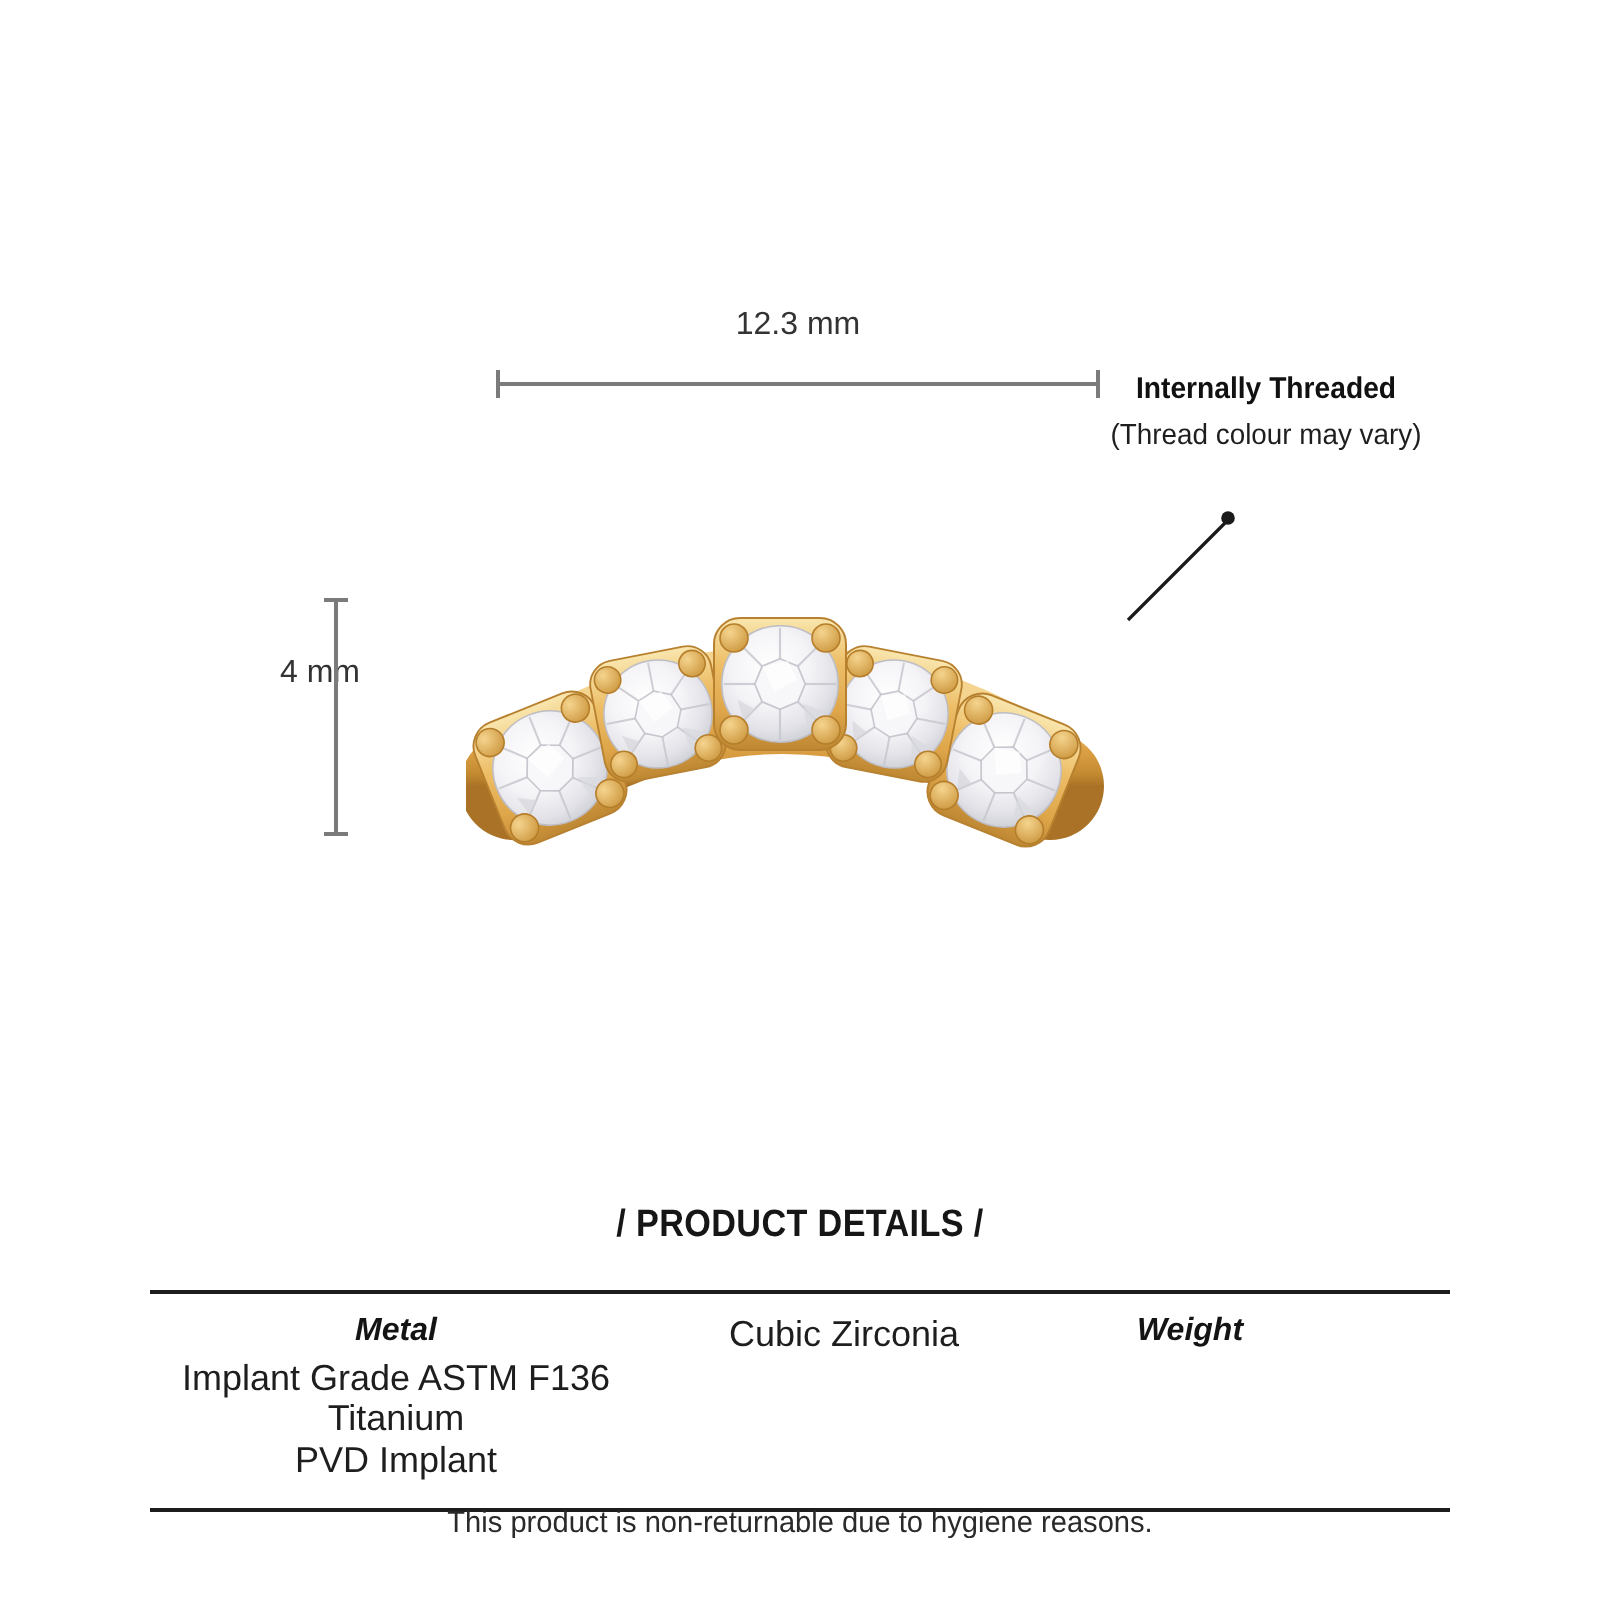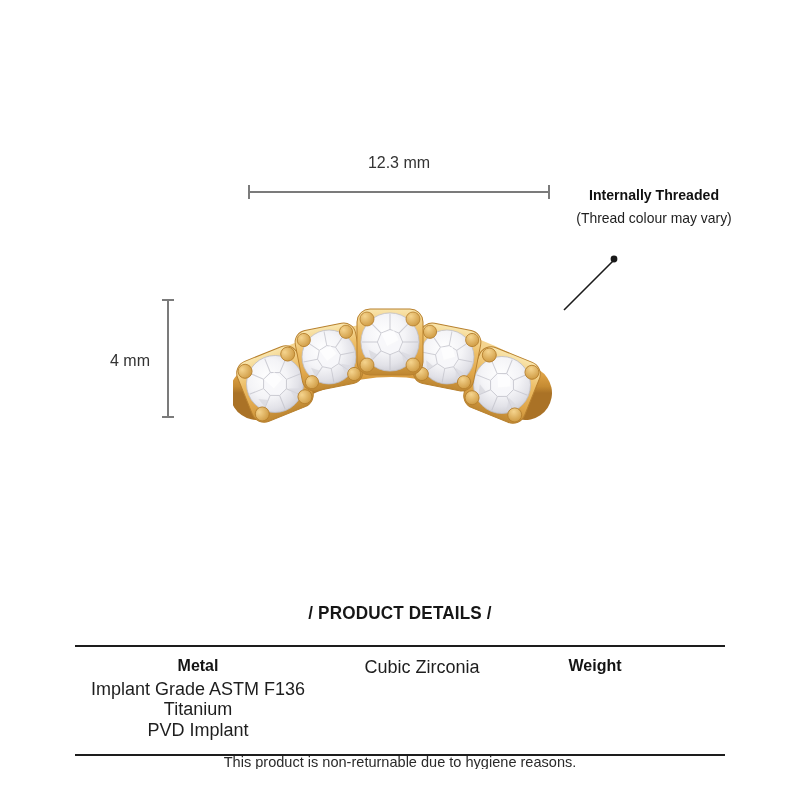--- a/index.html
+++ b/index.html
@@ -34,21 +34,21 @@
     background: #7b7b7b;
   }
   .dim-line-v .tick {
     position: absolute; left: -5px; width: 12px; height: 2px; background: #7b7b7b;
   }
   .dim-line-v .tick.top { top: 0; }
   .dim-line-v .tick.bottom { bottom: 0; }
 
   
   .annotation {
-    left: 529px; top: 186px; width: 250px;
+    left: 508px; top: 186px; width: 250px;
     text-align: center;
   }
   .annotation .title {
     font-size: 15px; font-weight: bold; color: #111111;
     transform: scaleX(0.94); transform-origin: center;
   }
   .annotation .subtitle {
     margin-top: 7px;
     font-size: 14.5px; color: #1e1e1e;
     transform: scaleX(0.96); transform-origin: center;
@@ -65,21 +65,21 @@
   .spec-table {
     left: 75px; top: 645px; width: 650px;
     border-top: 2px solid #1d1d1d;
     border-bottom: 2px solid #1d1d1d;
     padding: 9px 0 14px 0;
     display: grid;
     grid-template-columns: 246px 202px 202px;
   }
   .spec-col { text-align: center; }
   .spec-col.weight { padding-right: 58px; }
-  .spec-header { font-size: 16px; font-weight: bold; color: #141414; line-height: 20px; }
+  .spec-header { font-size: 16px; font-weight: bold; color: #141414; line-height: 20px; font-style: italic; }
   .spec-line { font-size: 18px; color: #1e1e1e; line-height: 20px; margin-top: 1px; }
   .spec-header + .spec-line { margin-top: 3px; }
 
   .footer-note {
     left: 0; top: 753px; width: 800px;
     text-align: center;
     font-size: 15px; color: #2a2a2a;
     transform: scaleX(0.97); transform-origin: center;
   }
 
@@ -89,21 +89,21 @@
 <body>
 
 <div class="frame">
 
   <div class="abs dim-label" style="left:248px; top:154px; width:302px;">12.3 mm</div>
   <div class="abs dim-line-h">
     <span class="tick left"></span>
     <span class="tick right"></span>
   </div>
 
-  <div class="abs dim-label" style="left:80px; top:352px; width:100px;">4 mm</div>
+  <div class="abs dim-label" style="left:80px; top:328px; width:100px;text-align:right;">4 mm</div>
   <div class="abs dim-line-v">
     <span class="tick top"></span>
     <span class="tick bottom"></span>
   </div>
 
   <div class="abs annotation">
     <div class="title">Internally Threaded</div>
     <div class="subtitle">(Thread colour may vary)</div>
   </div>
 

